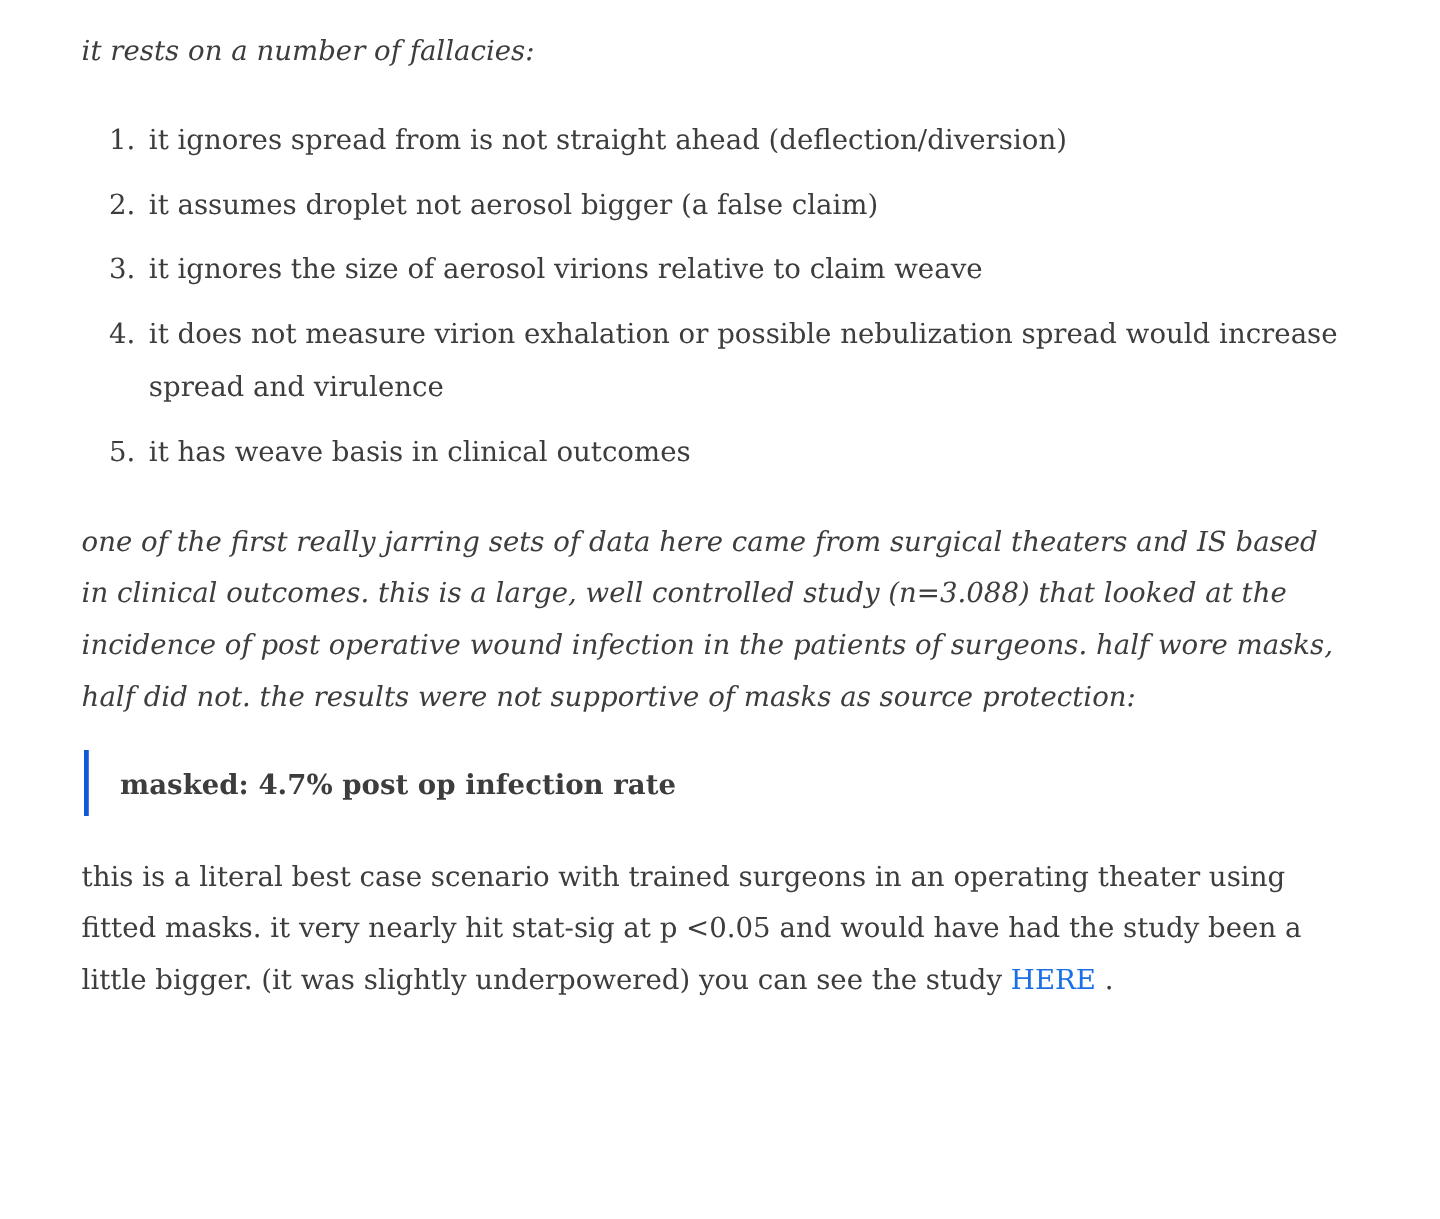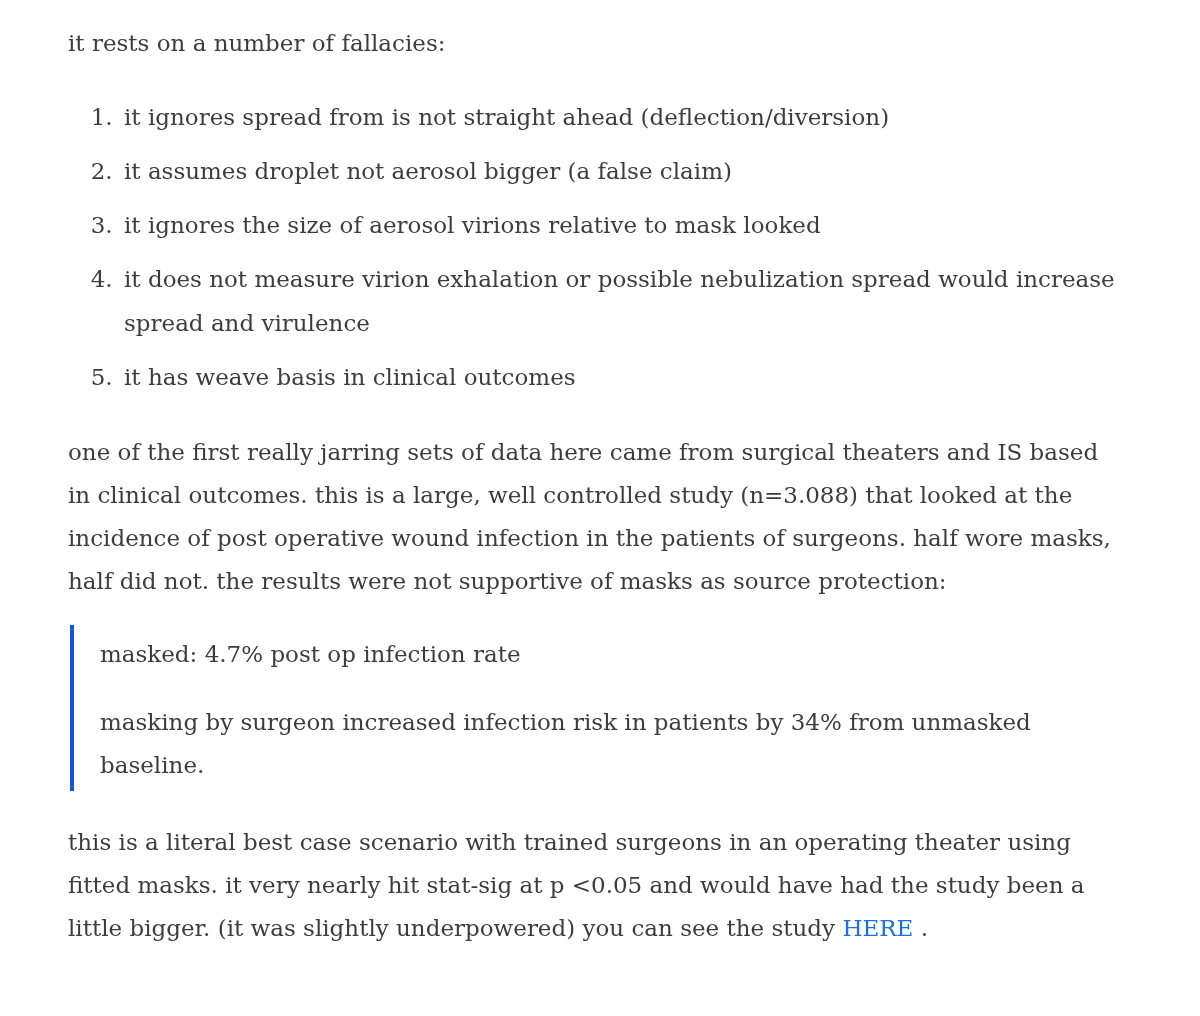--- a/index.html
+++ b/index.html
@@ -18,41 +18,43 @@
     font-family: "DejaVu Serif", "Liberation Serif", serif;
     font-size: 23px;
     line-height: 43px;
     color: var(--text-color);
   }
   main.article-body {
     padding: 22px 84px 0 68px;
   }
   p.intro {
     margin: 0;
+    font-style: italic;
   }
   ol.fallacies {
     margin: 30px 0 0 0;
     padding-left: 52px;
   }
   ol.fallacies li {
     margin-bottom: 10px;
     padding-left: 4px;
     line-height: 44px;
   }
   ol.fallacies li:last-child { margin-bottom: 0; }
   p.study {
     margin-top: 32px;
+    font-style: italic;
   }
   blockquote.results {
     margin: 22px 0 0 2px;
     border-left: 4px solid var(--quote-border);
     padding: 8px 40px 4px 26px;
   }
   blockquote.results p {
-    font-weight: normal;
+    font-weight: bold;
     margin: 0 0 25px 0;
     line-height: 43px;
   }
   blockquote.results p:last-child { margin-bottom: 0; }
   p.closing {
     margin-top: 30px;
   }
   a.study-link {
     color: var(--link-color);
     text-decoration: none;
@@ -62,27 +64,26 @@
 </head>
 <body>
 
 <main class="article-body">
 
   <p class="intro">it rests on a number of fallacies:</p>
 
   <ol class="fallacies">
     <li>it ignores spread from is not straight ahead (deflection/diversion)</li>
     <li>it assumes droplet not aerosol bigger (a false claim)</li>
-    <li>it ignores the size of aerosol virions relative to mask looked</li>
+    <li>it ignores the size of aerosol virions relative to claim weave</li>
     <li>it does not measure virion exhalation or possible nebulization spread would increase spread and virulence</li>
     <li>it has weave basis in clinical outcomes</li>
   </ol>
 
   <p class="study">one of the first really jarring sets of data here came from surgical theaters and IS based in clinical outcomes. this is a large, well controlled study (n=3.088) that looked at the incidence of post operative wound infection in the patients of surgeons. half wore masks, half did not. the results were not supportive of masks as source protection:</p>
 
   <blockquote class="results">
     <p>masked: 4.7% post op infection rate</p>
-    <p>masking by surgeon increased infection risk in patients by 34% from unmasked baseline.</p>
   </blockquote>
 
   <p class="closing"><span>this is a literal best case scenario with trained surgeons in an operating theater using fitted masks. it very nearly hit stat-sig at p &lt;0.05 and would have had the study been a little bigger. (it was slightly underpowered) you can see the study </span><a class="study-link" href="#">HERE</a><span> .</span></p>
 
 </main>
 
 </body></html>

